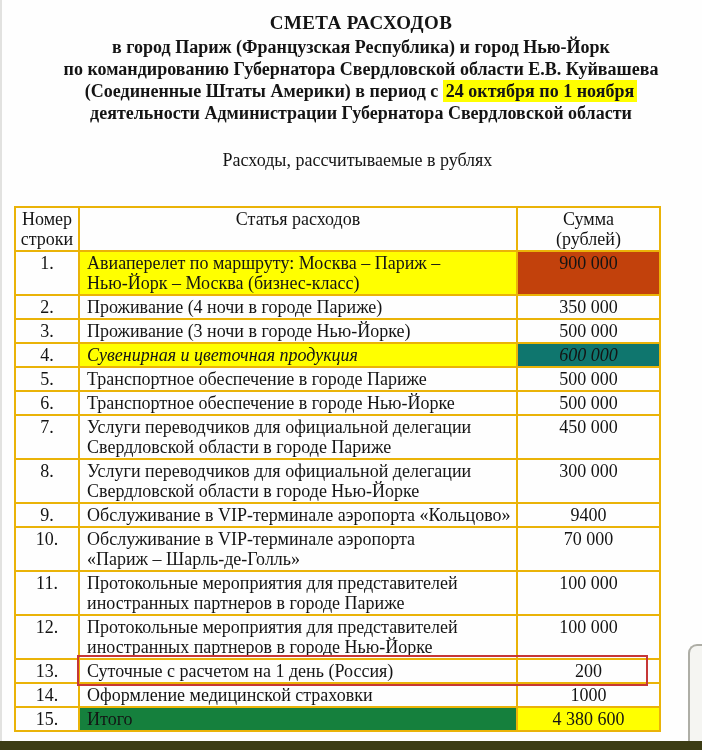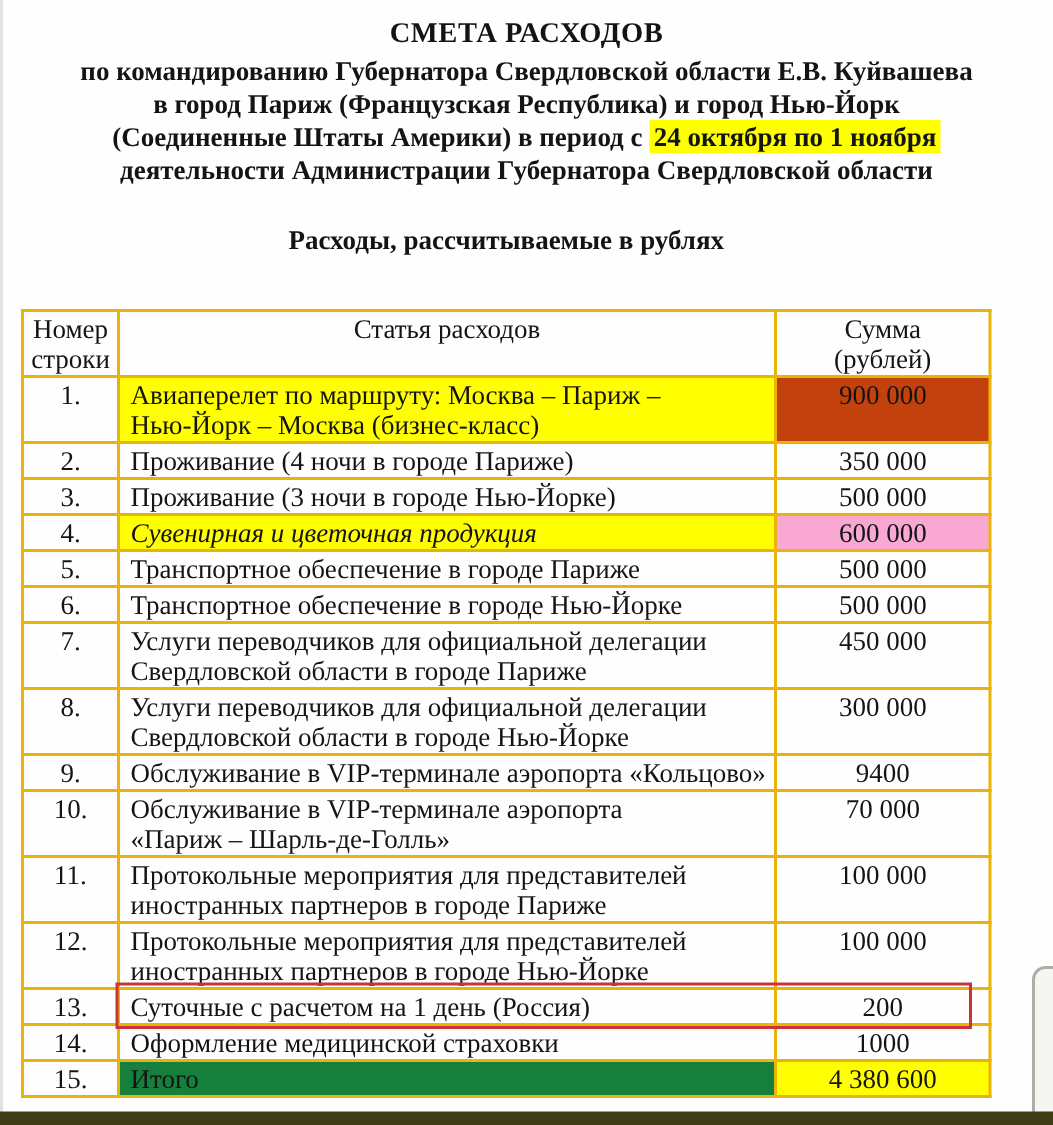--- a/index.html
+++ b/index.html
@@ -2,37 +2,37 @@
 <html><head>
 <meta charset="utf-8">
 <style>
   html,body { margin:0; padding:0; }
   body {
     width:702px; height:750px; overflow:hidden; position:relative;
     background:#ffffff;
     font-family:"Liberation Serif", serif;
     color:#141414;
   }
-  .page { position:absolute; inset:0; background:#fefefe; }
+  .page { position:absolute; inset:0; background:#fefefe;padding-left:20px; }
   .left-edge {
     position:absolute; left:0; top:0; width:2px; height:100%;
     background:#e2e2e0;
   }
   .doc-header {
     text-align:center; font-weight:bold;
     font-size:18px; line-height:22px;
     padding-top:12px;
   }
   .doc-title { font-size:19px; margin-bottom:2px; letter-spacing:0.4px; }
   mark.date-mark {
     font-weight:bold; padding:1px 3px; color:inherit;
   }
   .subtitle {
     width:647px; margin:26px 0 0 14px;
-    text-align:center; font-weight:bold; font-size:18px;
+    text-align:center; font-weight:normal; font-size:18px;
   }
   table.expenses {
     position:absolute; left:14px; top:206px; width:647px;
     border-collapse:collapse; table-layout:fixed;
   }
   .expenses th, .expenses td {
     border:2px solid #eab308;
     font-size:18px; line-height:20px;
     vertical-align:top; padding:1px 4px;
     font-weight:normal;
@@ -60,22 +60,22 @@
   }
 </style>
 </head>
 <body>
 
 <div class="page">
   <div class="left-edge"></div>
 
   <div class="doc-header">
     <div class="doc-title">СМЕТА РАСХОДОВ</div>
+    <div>в город Париж (Французская Республика) и город Нью-Йорк</div>
     <div>по командированию Губернатора Свердловской области Е.В. Куйвашева</div>
-    <div>в город Париж (Французская Республика) и город Нью-Йорк</div>
     <div><span>(Соединенные Штаты Америки) в период с </span><mark class="date-mark" style="background: rgb(255, 255, 0);">24 октября по 1 ноября</mark></div>
     <div>деятельности Администрации Губернатора Свердловской области</div>
   </div>
 
   <div class="subtitle">Расходы, рассчитываемые в рублях</div>
 
   <table class="expenses">
     <thead>
       <tr>
         <th class="col-num th-num">Номер
@@ -98,21 +98,21 @@
           <td class="cell-sum">350 000</td>
         </tr>
         <tr>
           <td class="cell-num">3.</td>
           <td class="cell-item">Проживание (3 ночи в городе Нью-Йорке)</td>
           <td class="cell-sum">500 000</td>
         </tr>
         <tr class="hl">
           <td class="cell-num">4.</td>
           <td class="cell-item" style="background: rgb(255, 255, 0); font-style: italic;">Сувенирная и цветочная продукция</td>
-          <td class="cell-sum" style="background: #f9a8d4;">600 000</td>
+          <td class="cell-sum" style="background: #0f766e; font-style: italic;">600 000</td>
         </tr>
         <tr>
           <td class="cell-num">5.</td>
           <td class="cell-item">Транспортное обеспечение в городе Париже</td>
           <td class="cell-sum">500 000</td>
         </tr>
         <tr>
           <td class="cell-num">6.</td>
           <td class="cell-item">Транспортное обеспечение в городе Нью-Йорке</td>
           <td class="cell-sum">500 000</td>

